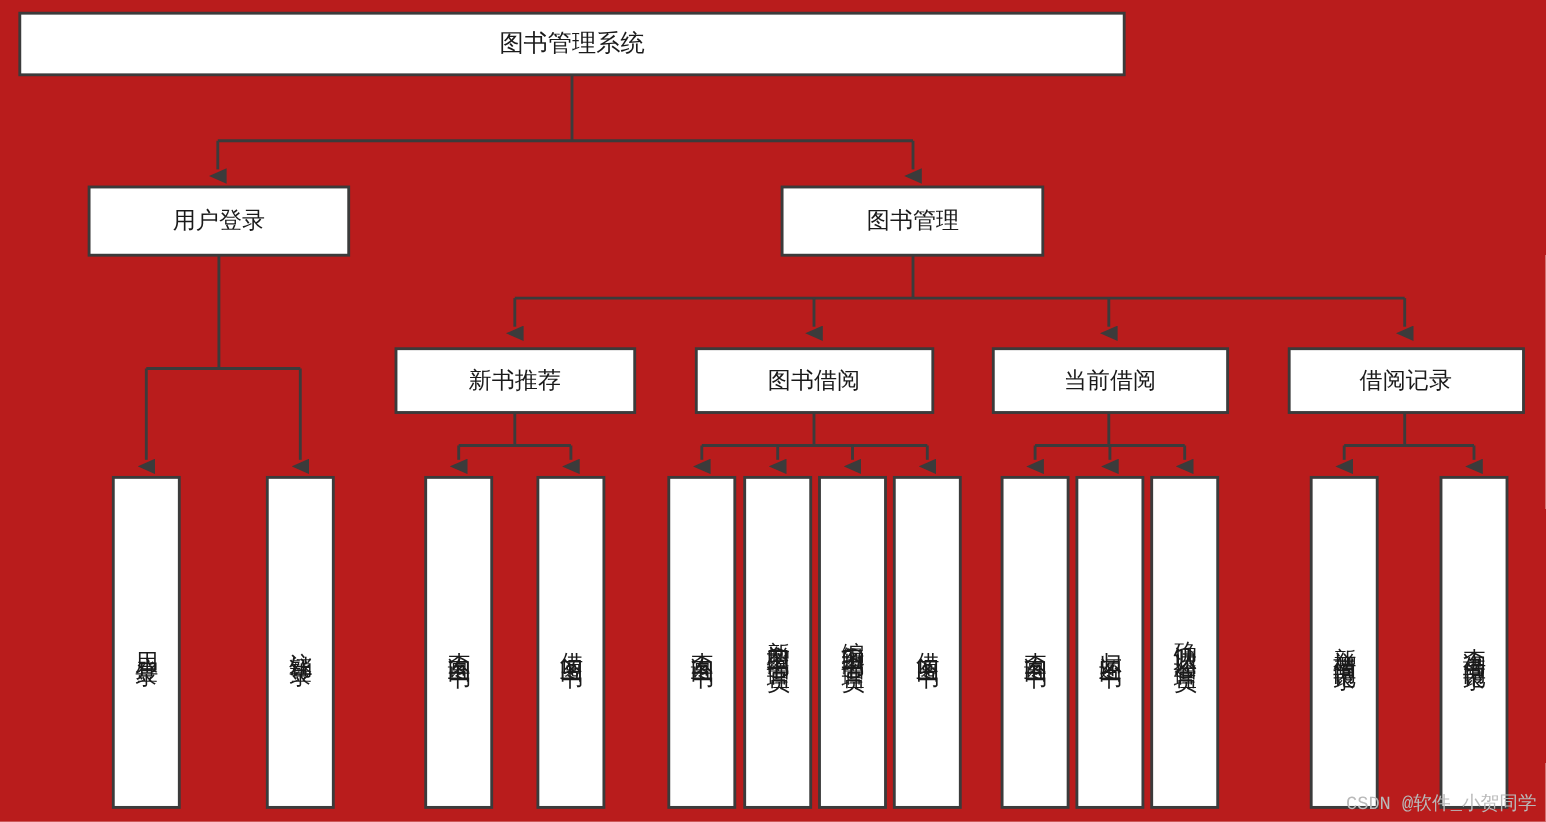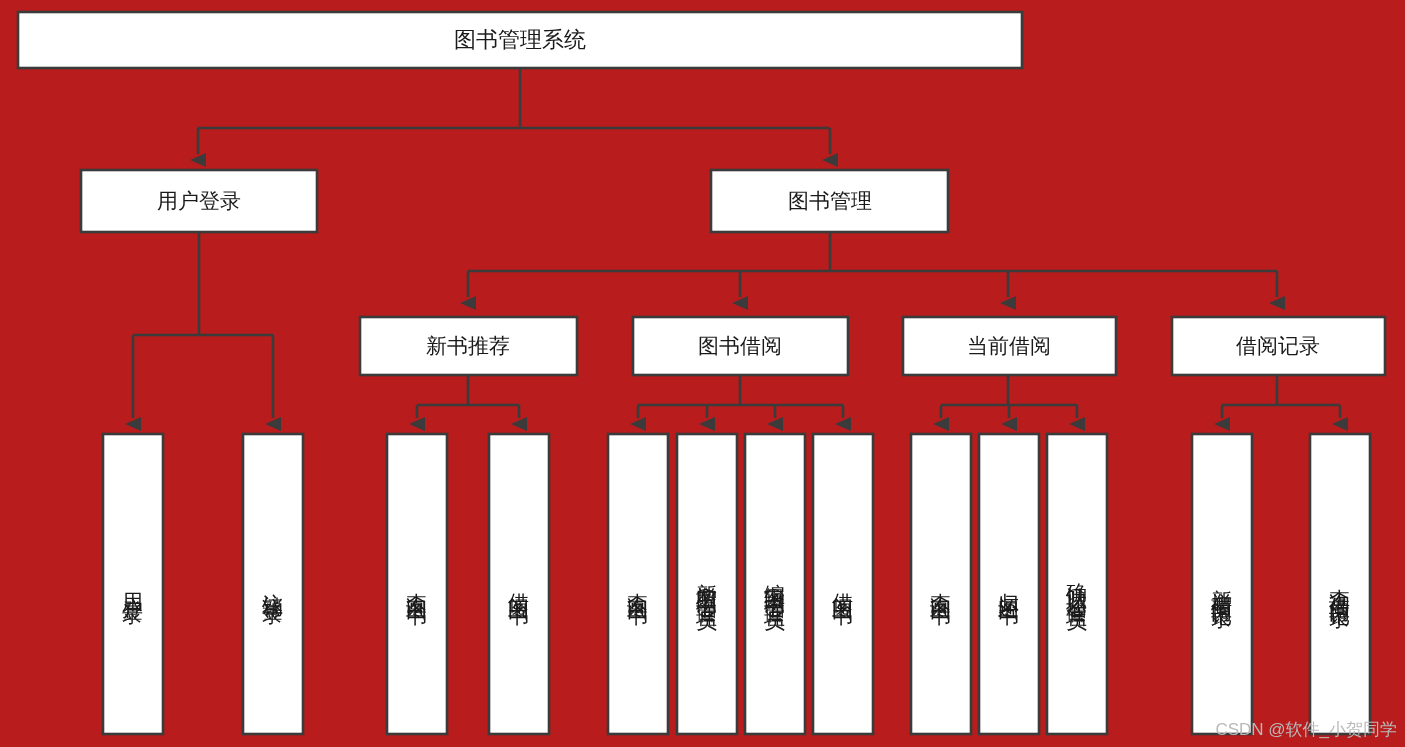--- a/index.html
+++ b/index.html
@@ -61,21 +61,21 @@
     fill: none;
     stroke-linecap: butt;
   }
   .arrowhead {
     fill: #3b3b3b;
   }
   .watermark {
     position: absolute;
     right: 8px;
     bottom: 6px;
-    font-family: Liberation Sans, sans-serif;
+    font-family: Liberation Mono, monospace;
     font-size: 17px;
     color: #b9b9b9;
     white-space: nowrap;
     user-select: none;
     text-align: right;
   }
 </style>
 </head>
 <body>
 

